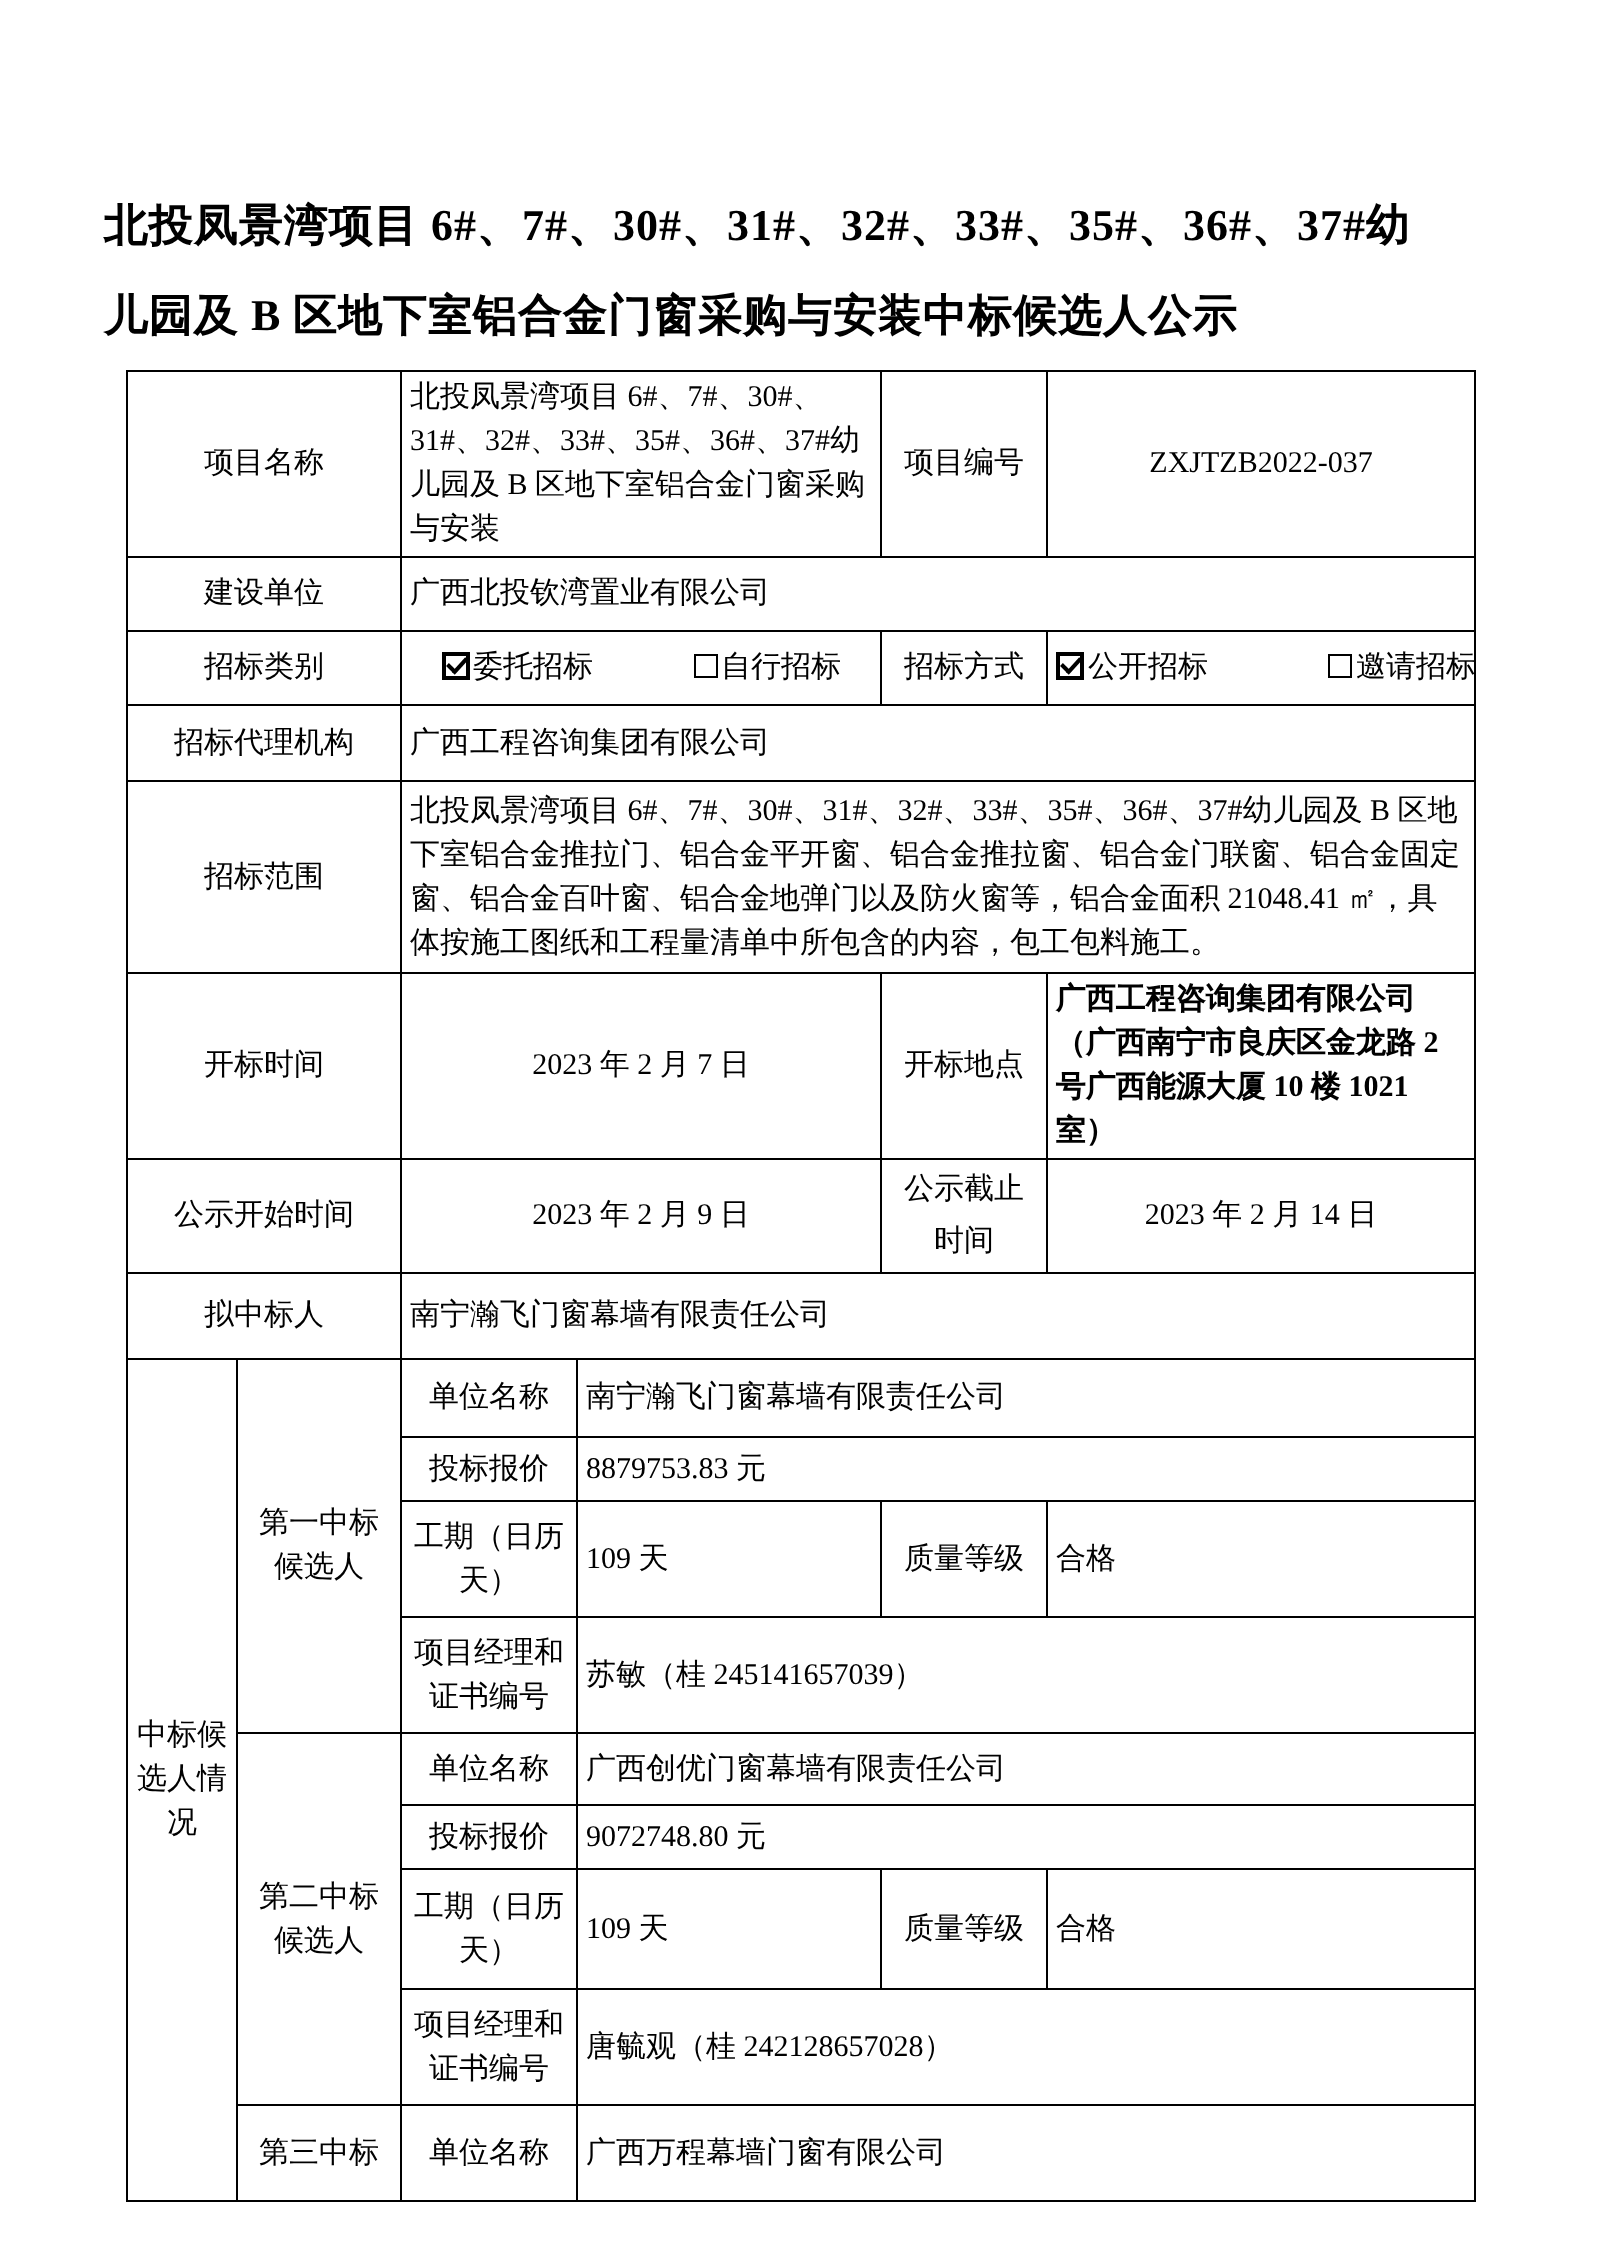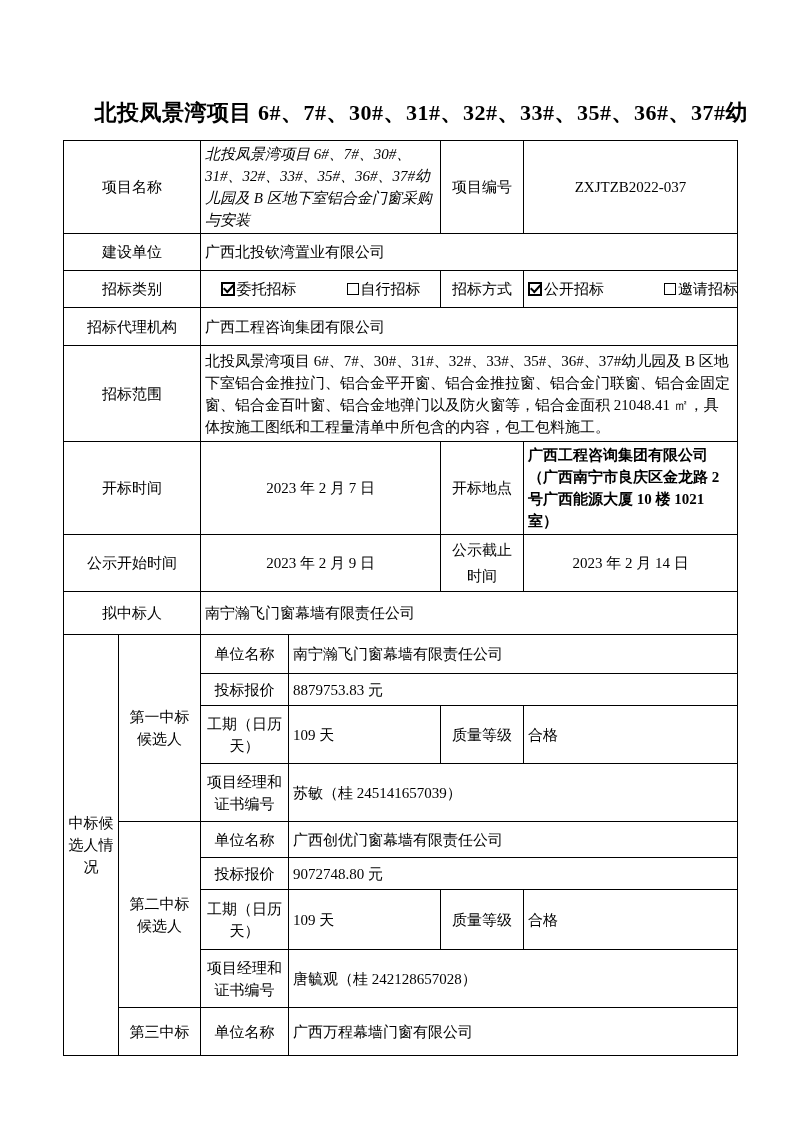--- a/index.html
+++ b/index.html
@@ -4,41 +4,41 @@
 <style>
   html,body{margin:0;padding:0;background:#fff;}
   body{
     width:800px;height:1131px;overflow:hidden;
     font-family:"Liberation Serif","DejaVu Serif",serif;
     color:#000;
   }
   .page{position:relative;width:800px;height:1131px;background:#fff;}
   .title{
     margin:90px 52px 0 52px;
-    font-size:22px;font-weight:bold;text-align:right;
+    font-size:22px;font-weight:bold;text-align:left;
     line-height:45px;letter-spacing:0.5px;
   }
   .title .tline{display:block;white-space:nowrap;}
   table.doc{
     border-collapse:collapse;table-layout:fixed;
     width:674px;margin:5px 0 0 63px;
   }
   table.doc td{
     border:1px solid #000;
     font-size:15px;line-height:22px;
     padding:2px 4px;vertical-align:middle;
     overflow:hidden;
   }
   .lbl{text-align:center;padding:2px 3px;}
   .lbl-wrap{line-height:30px;}
   .grp-lbl{padding:2px 8px;line-height:30px;}
   .sec-lbl{padding:2px 2px;line-height:30px;}
   .val{text-align:left;padding:2px 6px 2px 9px;}
   .ctr{text-align:center;}
-  .project-name{font-size:14.5px;line-height:21px;padding:2px 2px 2px 8px;font-style:italic;}
+  .project-name{font-size:14.5px;line-height:21px;padding:2px 2px 2px 8px;}
   .scope-text{line-height:24px;padding:4px 6px 4px 9px;}
   .addr-text{line-height:22px;padding:3px 4px 3px 8px;font-weight:bold;}
   .h64{height:64px}.h37{height:37px}.h38{height:38px}.h96{height:96px}
   .h66{height:66px}.h47{height:47px}.h43{height:43px}.h39{height:39px}
   .h32{height:32px}.h58{height:58px}.h36{height:36px}.h60{height:60px}.h48{height:48px}
   
   .cbcell{text-align:center;white-space:nowrap;}
   .cbopt{display:inline-block;white-space:nowrap;}
   .gap1{margin-right:50px;}
   .gap2{margin-right:60px;font-family:Liberation Serif, serif;}
@@ -57,20 +57,21 @@
     background:#000;transform:rotate(-48deg);
   }
 </style>
 </head>
 <body>
 
 <div class="page">
 
   <h1 class="title">
     <span class="tline">北投凤景湾项目 6#、7#、30#、31#、32#、33#、35#、36#、37#幼</span>
+    <span class="tline">儿园及 B 区地下室铝合金门窗采购与安装中标候选人公示</span>
   </h1>
 
   <table class="doc">
     <colgroup>
       <col style="width:55px">
         <col style="width:82px">
         <col style="width:88px">
       <col style="width:152px">
         <col style="width:83px">
         <col style="width:214px">

